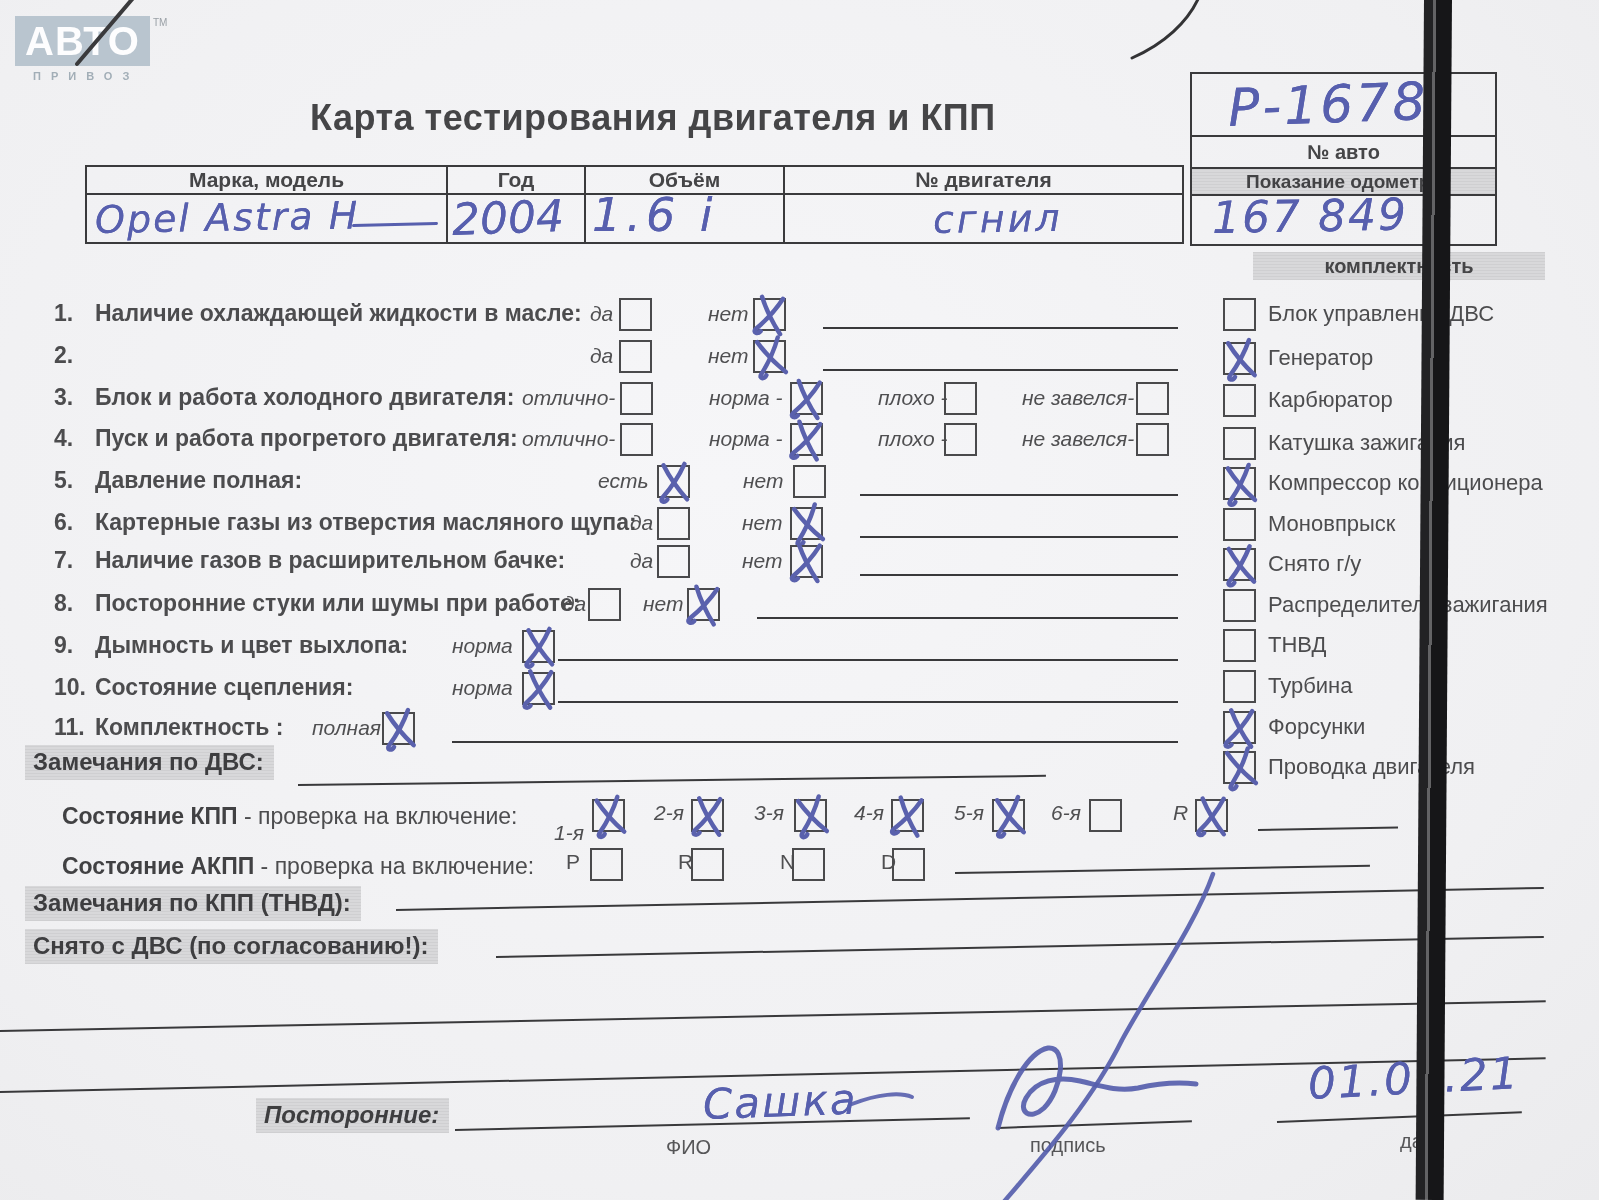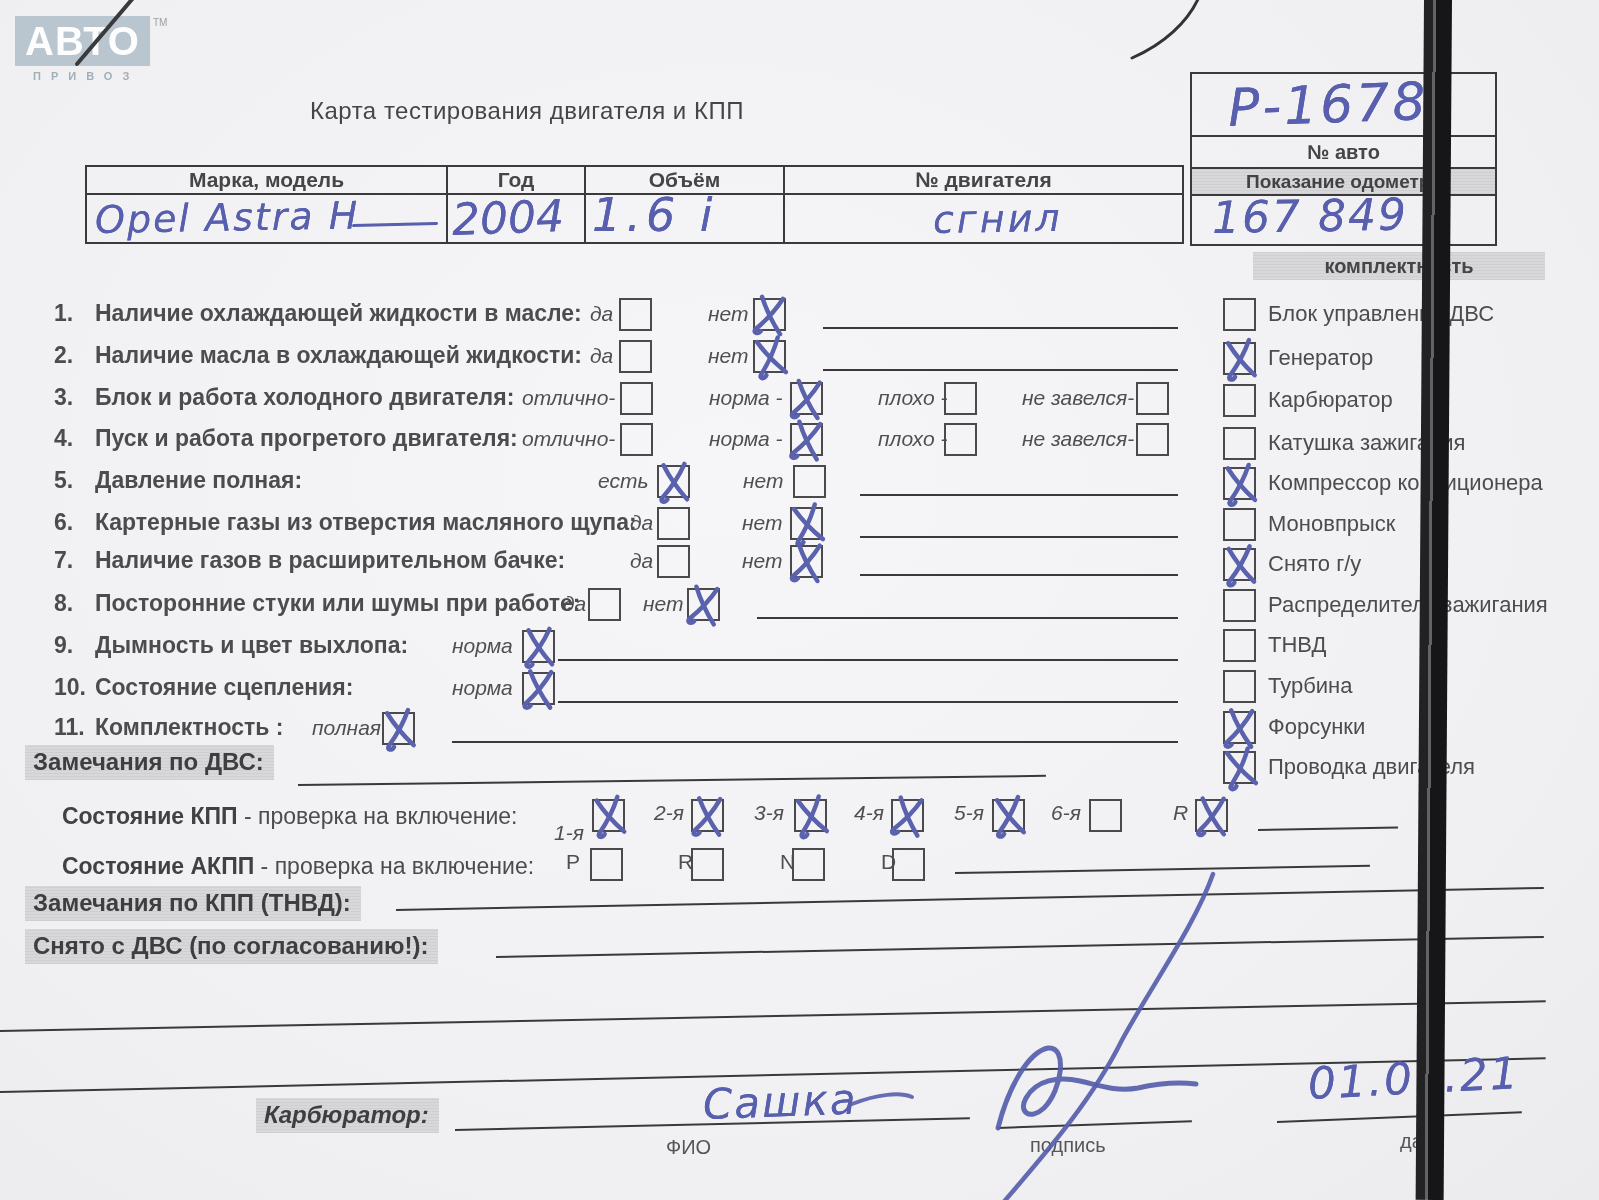--- a/index.html
+++ b/index.html
@@ -9,21 +9,21 @@
         font-family:"Liberation Sans",sans-serif;color:#48484a;}
   .abs{position:absolute;}
   
   .logo-block{position:absolute;left:15px;top:16px;width:135px;height:50px;background:#b9c5cf;
               display:flex;align-items:center;justify-content:center;}
   .logo-block span{font-weight:900;font-size:40px;color:#fdfdfe;letter-spacing:1px;}
   .logo-sub{position:absolute;left:33px;top:70px;width:137px;font-weight:700;font-size:11px;
             letter-spacing:10px;color:#a2aeb7;}
   .logo-tm{position:absolute;left:153px;top:17px;font-size:10px;color:#9aa0a6;}
   
-  .title{position:absolute;left:310px;top:97px;font-size:24px;font-weight:400;color:#454547;letter-spacing:.5px;}
+  .title{position:absolute;left:310px;top:97px;font-size:36px;font-weight:700;color:#454547;letter-spacing:.5px;}
   
   .vtable{position:absolute;left:85px;top:165px;width:1095px;height:75px;border:2px solid #3a3a3c;
           display:grid;grid-template-columns:361px 138px 199px 1fr;grid-template-rows:28px 1fr;}
   .vtable .hc{border-right:2px solid #3a3a3c;border-bottom:2px solid #3a3a3c;display:flex;
               align-items:center;justify-content:center;font-size:21px;font-weight:700;color:#454547;}
   .vtable .hc:nth-child(4){border-right:none;}
   .vtable .vc{border-right:2px solid #3a3a3c;}
   .vtable .vc:nth-child(8){border-right:none;}
   
   .autobox{position:absolute;left:1190px;top:72px;width:303px;border:2px solid #3a3a3c;background:transparent;}
@@ -185,21 +185,20 @@
         <span class="box" style="left: 753px; top: 0px;">
           <svg width="42" height="42" viewBox="0 0 32 32" style="transform: rotate(9deg) scale(1);">
             <path d="M8,4 C12,12 18,21 26,30" stroke="#5a61ad" stroke-width="3.4" fill="none" stroke-linecap="round"></path>
             <path d="M24,3 C20,12 14,21 7,29 C5,32 9,33 11,30" stroke="#5a61ad" stroke-width="3.4" fill="none" stroke-linecap="round"></path>
           </svg>
         </span>
         <span class="bline" style="left: 823px; width: 355px;"></span>
       </div>
       <div class="row" style="top: 340px;">
         <span class="num">2.</span>
-        <span class="ilabel">Наличие масла в охлаждающей жидкости:</span>
         <span class="opt" style="left: 590px;">да</span>
         <span class="box" style="left: 619px; top: 0px;"></span>
         <span class="opt" style="left: 708px;">нет</span>
         <span class="box" style="left: 753px; top: 0px;">
           <svg width="42" height="42" viewBox="0 0 32 32" style="transform: rotate(-9deg) scale(1);">
             <path d="M8,4 C12,12 18,21 26,30" stroke="#5a61ad" stroke-width="3.4" fill="none" stroke-linecap="round"></path>
             <path d="M24,3 C20,12 14,21 7,29 C5,32 9,33 11,30" stroke="#5a61ad" stroke-width="3.4" fill="none" stroke-linecap="round"></path>
           </svg>
         </span>
         <span class="bline" style="left: 823px; width: 355px;"></span>
@@ -403,21 +402,21 @@
 
   <div class="slabel shade" style="left:25px;top:886px;">Замечания по КПП (ТНВД):</div>
   <div class="longline" style="left:396px;top:909px;width:1148px;transform:rotate(-1.1deg);"></div>
 
   <div class="slabel shade" style="left:25px;top:929px;">Снято с ДВС (по согласованию!):</div>
   <div class="longline" style="left:496px;top:956px;width:1048px;transform:rotate(-1.1deg);"></div>
 
   <div class="longline" style="left:0;top:1030px;width:1546px;transform:rotate(-1.1deg);"></div>
   <div class="longline" style="left:0;top:1091px;width:1546px;transform:rotate(-1.25deg);"></div>
 
-  <div class="slabel shade" style="left:256px;top:1098px;font-style:italic;">Карбюратор:</div>
+  <div class="slabel shade" style="left:256px;top:1098px;font-style:italic;">Посторонние:</div>
   <div class="longline" style="left:455px;top:1129px;width:515px;transform:rotate(-1.3deg);"></div>
   <div class="small-gray" style="left:666px;top:1136px;">ФИО</div>
   <div class="hand" style="left:703px;top:1080px;font-size:42px;letter-spacing:2px;transform:rotate(-2deg);">Сашка</div>
 
   <div class="longline" style="left:998px;top:1127px;width:194px;transform:rotate(-2deg);"></div>
   <div class="small-gray" style="left:1030px;top:1134px;">подпись</div>
 
   <div class="longline" style="left:1277px;top:1121px;width:245px;transform:rotate(-2.3deg);"></div>
   <div class="small-gray" style="left:1400px;top:1130px;">дата</div>
   <div class="hand" style="left:1308px;top:1058px;font-size:44px;letter-spacing:2px;transform:rotate(-3deg);">01.06.21</div>

